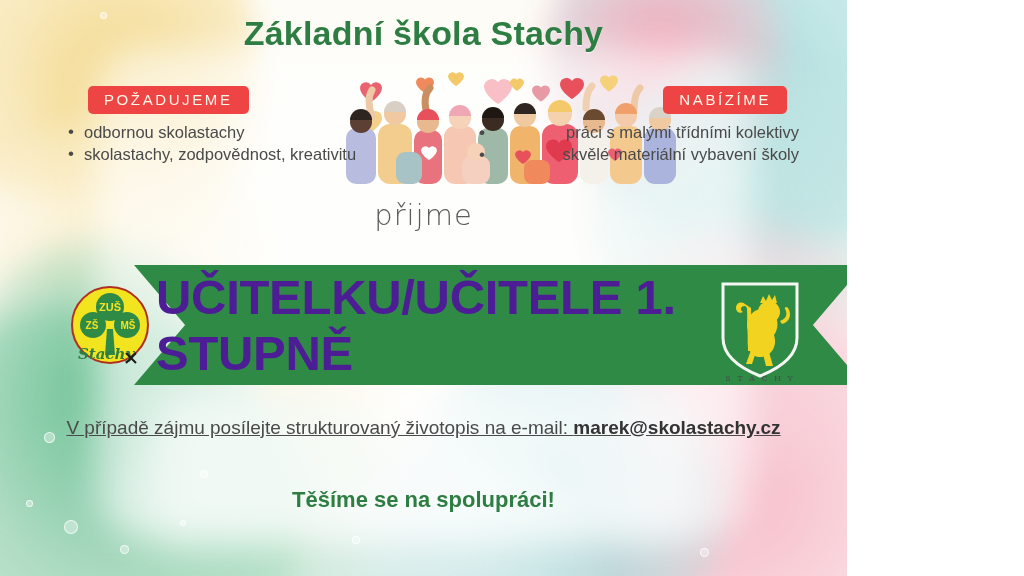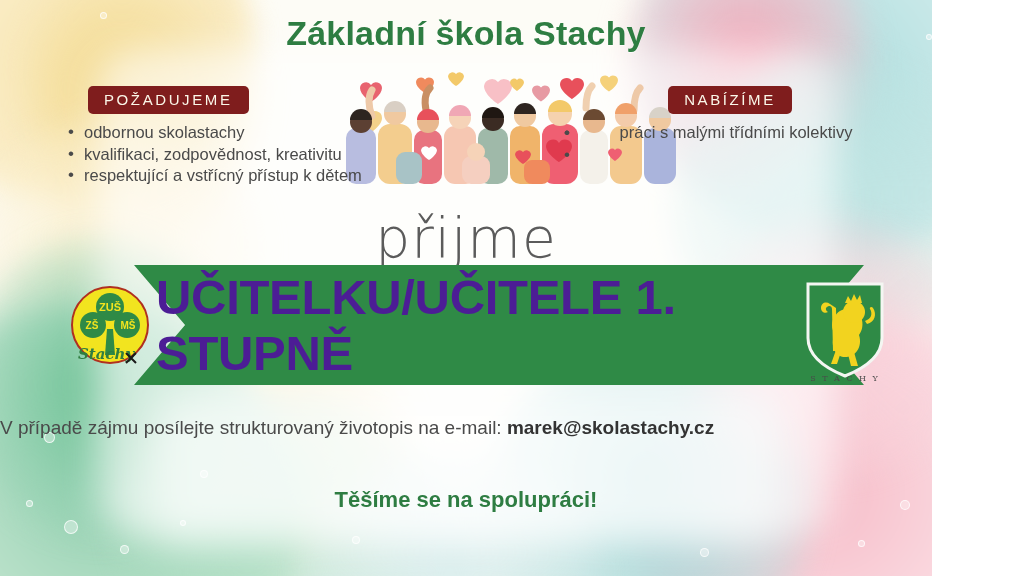--- a/index.html
+++ b/index.html
@@ -3,21 +3,21 @@
 <meta charset="utf-8">
 <style>
   * { box-sizing: border-box; margin: 0; padding: 0; }
   html, body {
     width: 1024px; height: 576px;
     overflow: hidden;
     font-family: "Liberation Sans", sans-serif;
   }
   #poster {
     position: relative;
-    width: 932px; height: 576px;
+    width: 847px; height: 576px;
     background: #fdfcf6;
     overflow: hidden;
   }
 
   
   .bg { position: absolute; inset: 0; pointer-events: none; }
   .blob { position: absolute; border-radius: 50%; filter: blur(14px); }
 
   
   .b-y1 { left: -110px; top: -130px; width: 360px; height: 330px;
@@ -85,25 +85,25 @@
     letter-spacing: 0.2px;
     text-shadow: 0 1px 0 rgba(255,255,255,0.7);
   }
 
   
   .crowd { position: absolute; left: 338px; top: 66px; width: 348px; height: 118px; }
 
   
   .col { position: absolute; top: 86px; width: 300px; }
   .col-left  { left: 62px;  text-align: left; }
-  .col-right { right: 44px; text-align: center; }
+  .col-right { right: 44px; text-align: right; }
 
   .badge {
     display: inline-block;
-    background: #7f1d1d;
+    background: #ef4444;
     color: #fbf7e9;
     font-size: 15px;
     letter-spacing: 2.6px;
     font-weight: normal;
     padding: 5px 16px 6px 16px;
     border-radius: 5px;
   }
   .col-left .badge { margin-left: 26px; }
   .col-right .badge { margin-right: 16px; }
 
@@ -118,24 +118,24 @@
   .col-left ul.reqs li { padding-left: 22px; }
   .col-left ul.reqs li:before {
     content: "•"; position: absolute; left: 6px; top: -1px; font-size: 17px; color: #4a4a4a;
   }
   .col-right ul.reqs li { padding-right: 4px; }
   .col-right ul.reqs li .rbullet {
     position: absolute; left: -24px; top: 0; font-size: 17px; color: #4a4a4a;
   }
 
   .prijme {
-    position: absolute; left: 0; right: 0; top: 206px;
+    position: absolute; left: 0; right: 0; top: 198px;
     text-align: center;
     color: #5b5b5b;
-    font-size: 55px;
+    font-size: 29px;
     font-family: "DejaVu Sans", sans-serif;
     font-weight: 300;
     letter-spacing: 1px;
   }
 
   
   .ribbon-wrap { position: absolute; left: 134px; top: 265px; width: 730px; height: 120px; }
   .ribbon {
     position: absolute; inset: 0;
     background: #2f8a46;
@@ -152,24 +152,25 @@
     padding-left: 22px;
   }
 
   
   .logo-left  { position: absolute; left: 62px;  top: 283px; width: 96px;  height: 92px; }
   .logo-right { position: absolute; right: 44px; top: 280px; width: 86px;  height: 104px; }
 
   
   .contact {
     position: absolute; left: 0; right: 0; top: 414px;
-    text-align: left;
+    text-align: center;
     color: #4a4a4a;
     font-size: 19px;
     line-height: 27px;
+    text-decoration: underline;
   }
   .contact b { color: #333; }
   .closing {
     position: absolute; left: 0; right: 0; top: 487px;
     text-align: center;
     color: #2e7d42;
     font-size: 22px;
     font-weight: bold;
   }
 </style>
@@ -291,31 +292,30 @@
           <circle cx="138" cy="86" r="9" fill="#f6d3b8"></circle>
           <rect x="186" y="94" width="26" height="24" rx="8" fill="#f08a5d"></rect>
         </g>
       </svg>
     </div>
 
     <div class="col col-left">
       <span class="badge">POŽADUJEME</span>
       <ul class="reqs">
         <li>odbornou skolastachy</li>
-        <li>kvalifikaci, zodpovědnost, kreativitu</li>
-        <li>respektující a vstřícný přístup k dětem</li>
+        <li>skolastachy, zodpovědnost, kreativitu</li>
       </ul>
     </div>
 
     <div class="col col-right">
       <span class="badge">NABÍZÍME</span>
       <ul class="reqs">
         <li><span class="rbullet">•</span></li>
         <li><span class="rbullet">•</span><span>práci s malými třídními kolektivy</span></li>
-        <li><span class="rbullet">•</span></li>
+        <li><span class="rbullet">•</span><span>skvělé materiální vybavení školy</span></li>
       </ul>
     </div>
 
     <div class="prijme">přijme</div>
 
     <div class="ribbon-wrap">
       <div class="ribbon"></div>
       <div class="ribbon-text">UČITELKU/UČITELE 1. STUPNĚ</div>
     </div>
 

